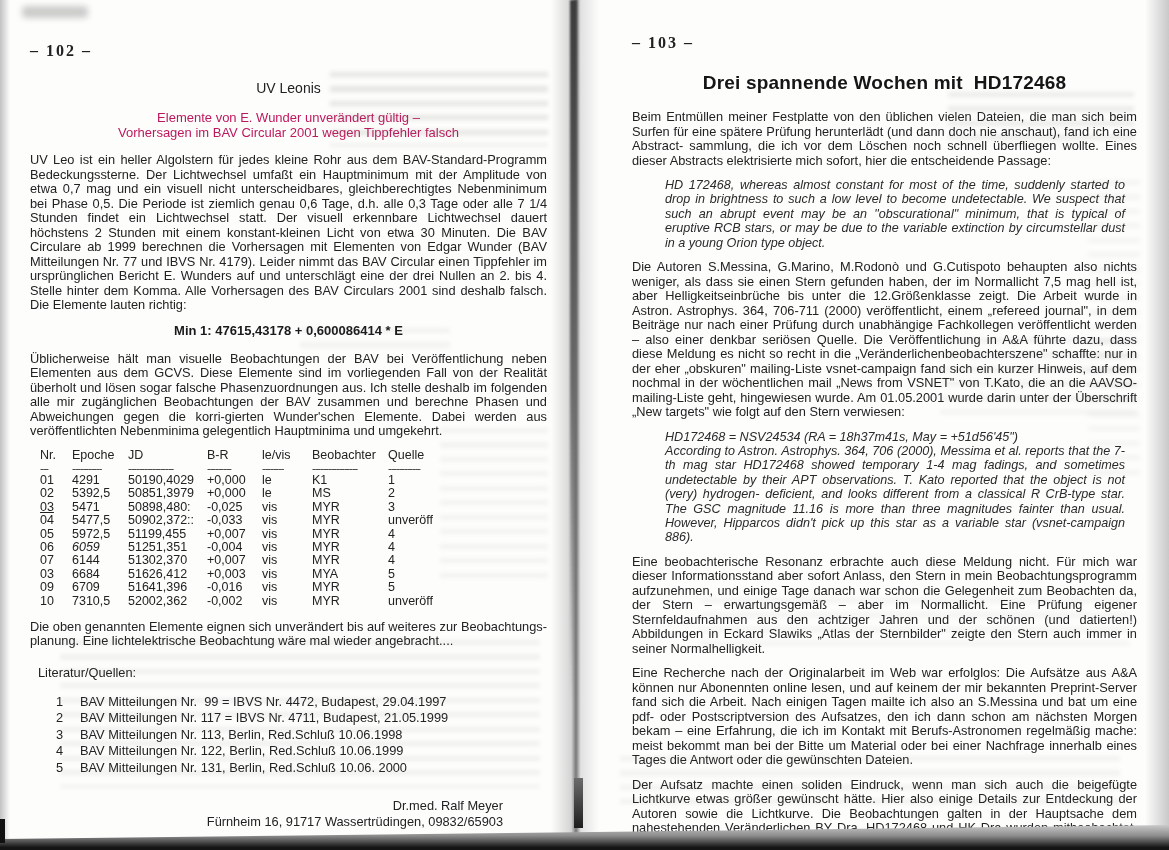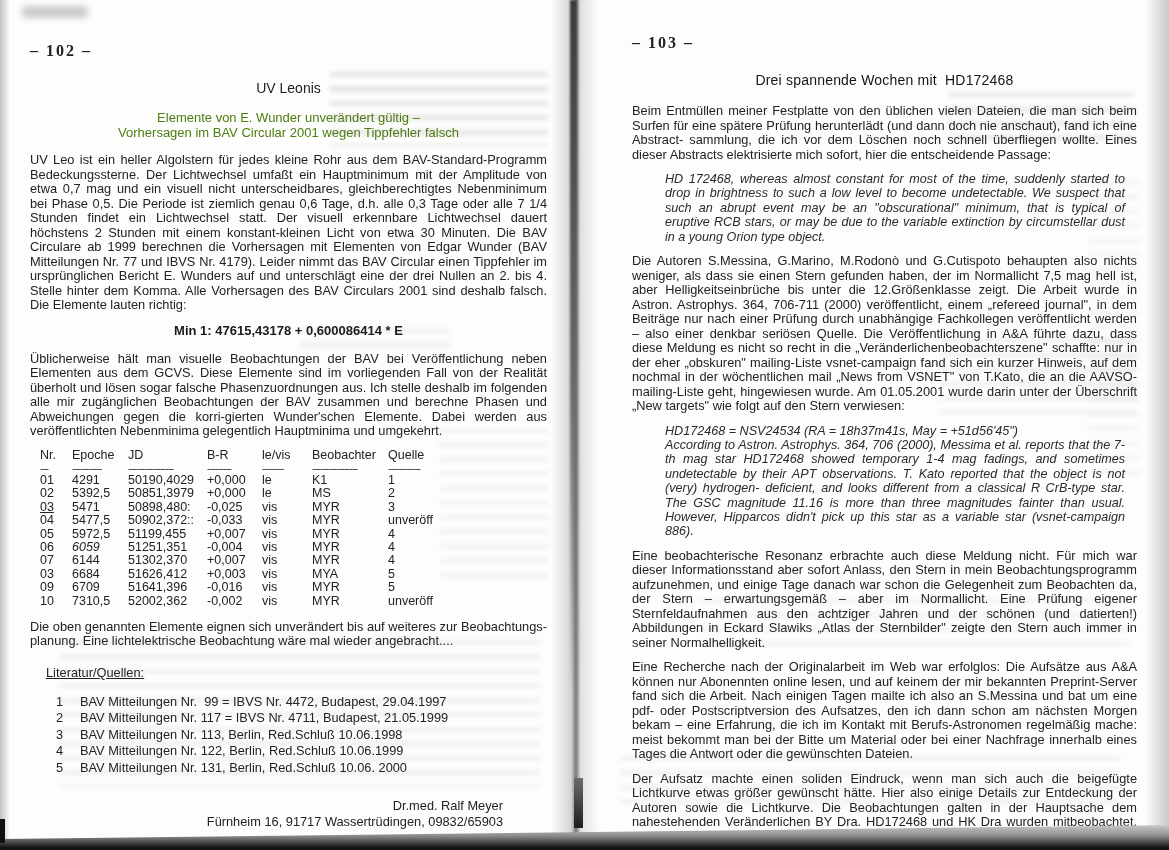--- a/index.html
+++ b/index.html
@@ -13,23 +13,23 @@
   .page{position:absolute;top:0;}
   .page-left{left:30px;top:42px;width:517px;}
   .page-right{left:632px;top:34px;width:505px;}
 
   .page-num{
     text-align:left;font-family:"Liberation Serif","DejaVu Serif",serif;
     font-size:16px;font-weight:bold;letter-spacing:2px;color:#222;
     margin-bottom:20px;
   }
   .article-title{text-align:center;font-size:14px;margin-bottom:14px;color:#222;}
-  .subtitle{text-align:center;font-size:13px;line-height:15px;margin-bottom:13px;color:#4d7c0f;}
+  .subtitle{text-align:center;font-size:13px;line-height:15px;margin-bottom:13px;color:#be185d;}
   .main-title{
-    text-align:center;font-size:14px;font-weight:normal;color:#151515;
+    text-align:center;font-size:19px;font-weight:bold;color:#151515;
     margin:14px 0 16px 0;white-space:pre-wrap;letter-spacing:.2px;
   }
   p.body{
     font-size:12.8px;line-height:14.5px;text-align:justify;margin:0 0 10px 0;color:#222;
   }
   .formula{
     text-align:center;font-weight:bold;font-size:13px;margin:4px 0 14px 0;color:#1a1a1a;
   }
   .quote{
     font-style:italic;font-size:12.6px;line-height:14.4px;text-align:justify;
@@ -38,21 +38,21 @@
   .quote .q-line{white-space:pre-wrap;}
   table.obs{
     border-collapse:collapse;table-layout:fixed;margin:4px 0 12px 10px;
   }
   table.obs th, table.obs td{
     font-size:12.5px;line-height:13.4px;font-weight:normal;text-align:left;
     padding:0;vertical-align:top;color:#222;overflow:hidden;white-space:nowrap;
   }
   table.obs .rule td{font-size:11px;letter-spacing:-1px;color:#333;line-height:12px;}
   .lit-heading{
-    font-size:12.8px;text-decoration:underline;margin:16px 0 14px 16px;color:#222;
+    font-size:12.8px;margin:16px 0 14px 8px;color:#222;
   }
   .lit-list{margin:0 0 0 26px;padding:0;}
   .lit-item{font-size:12.8px;line-height:16.5px;color:#222;display:flex;}
   .lit-num{width:24px;flex:none;}
   .lit-text{white-space:pre-wrap;}
   .signature{
     text-align:right;font-size:12.8px;line-height:16px;margin-top:22px;
     padding-right:44px;color:#222;
   }
 

